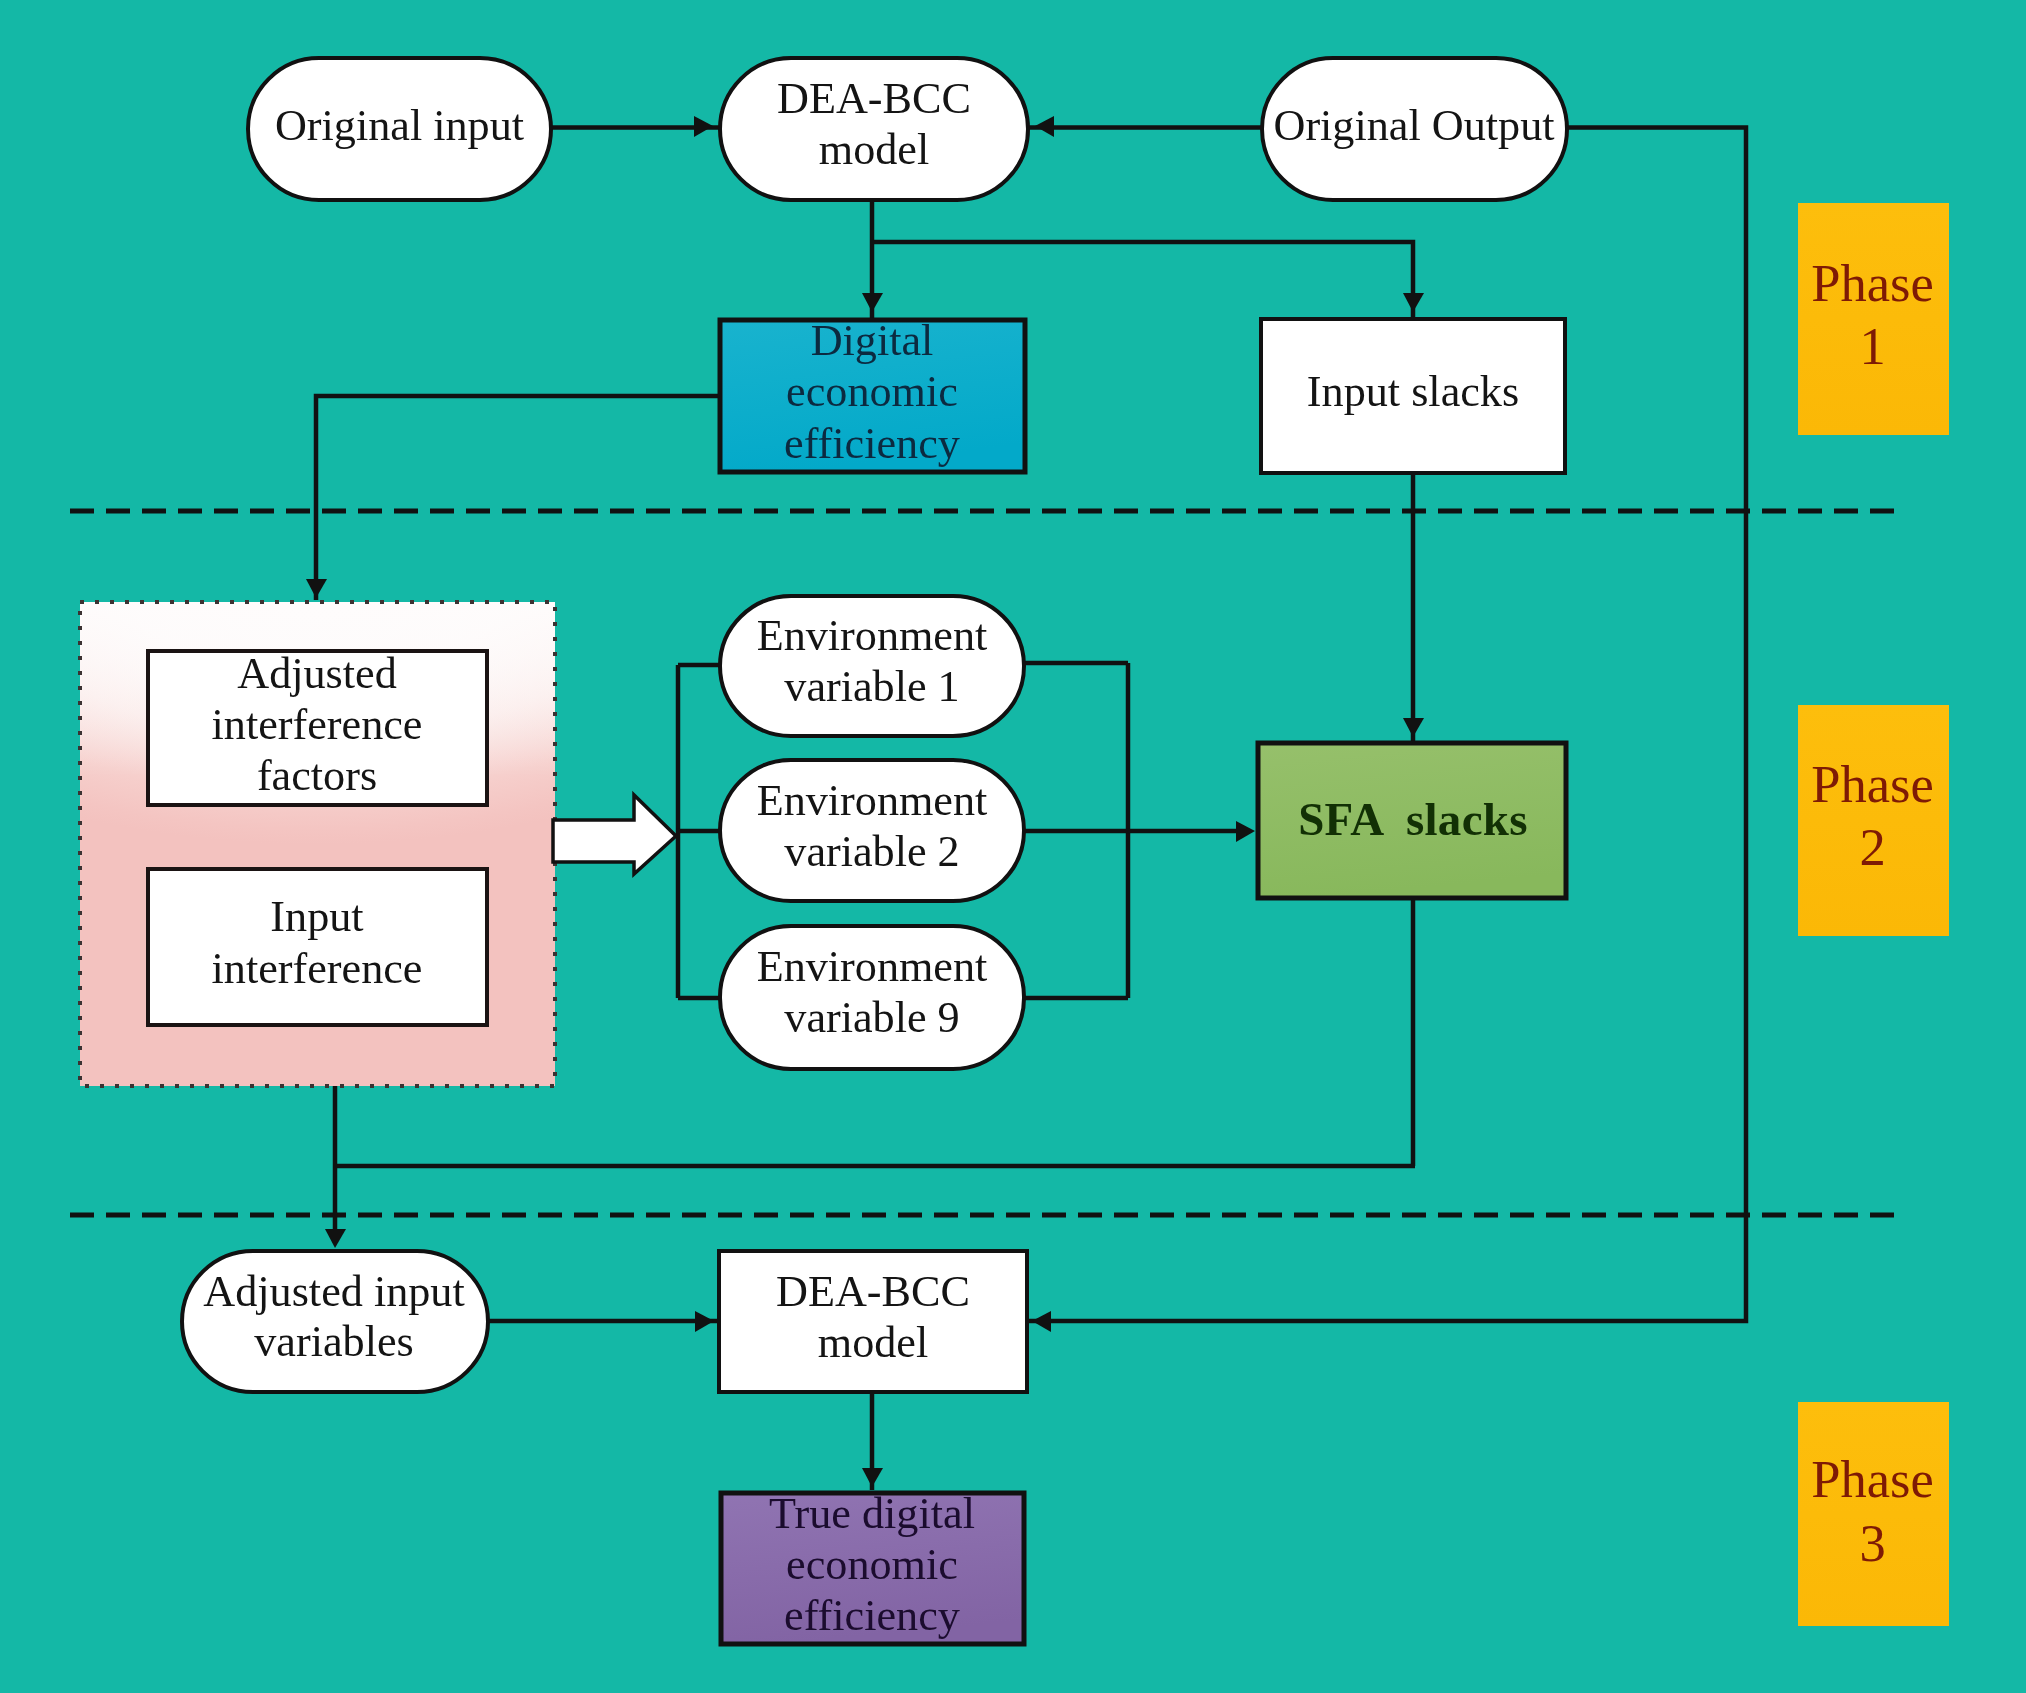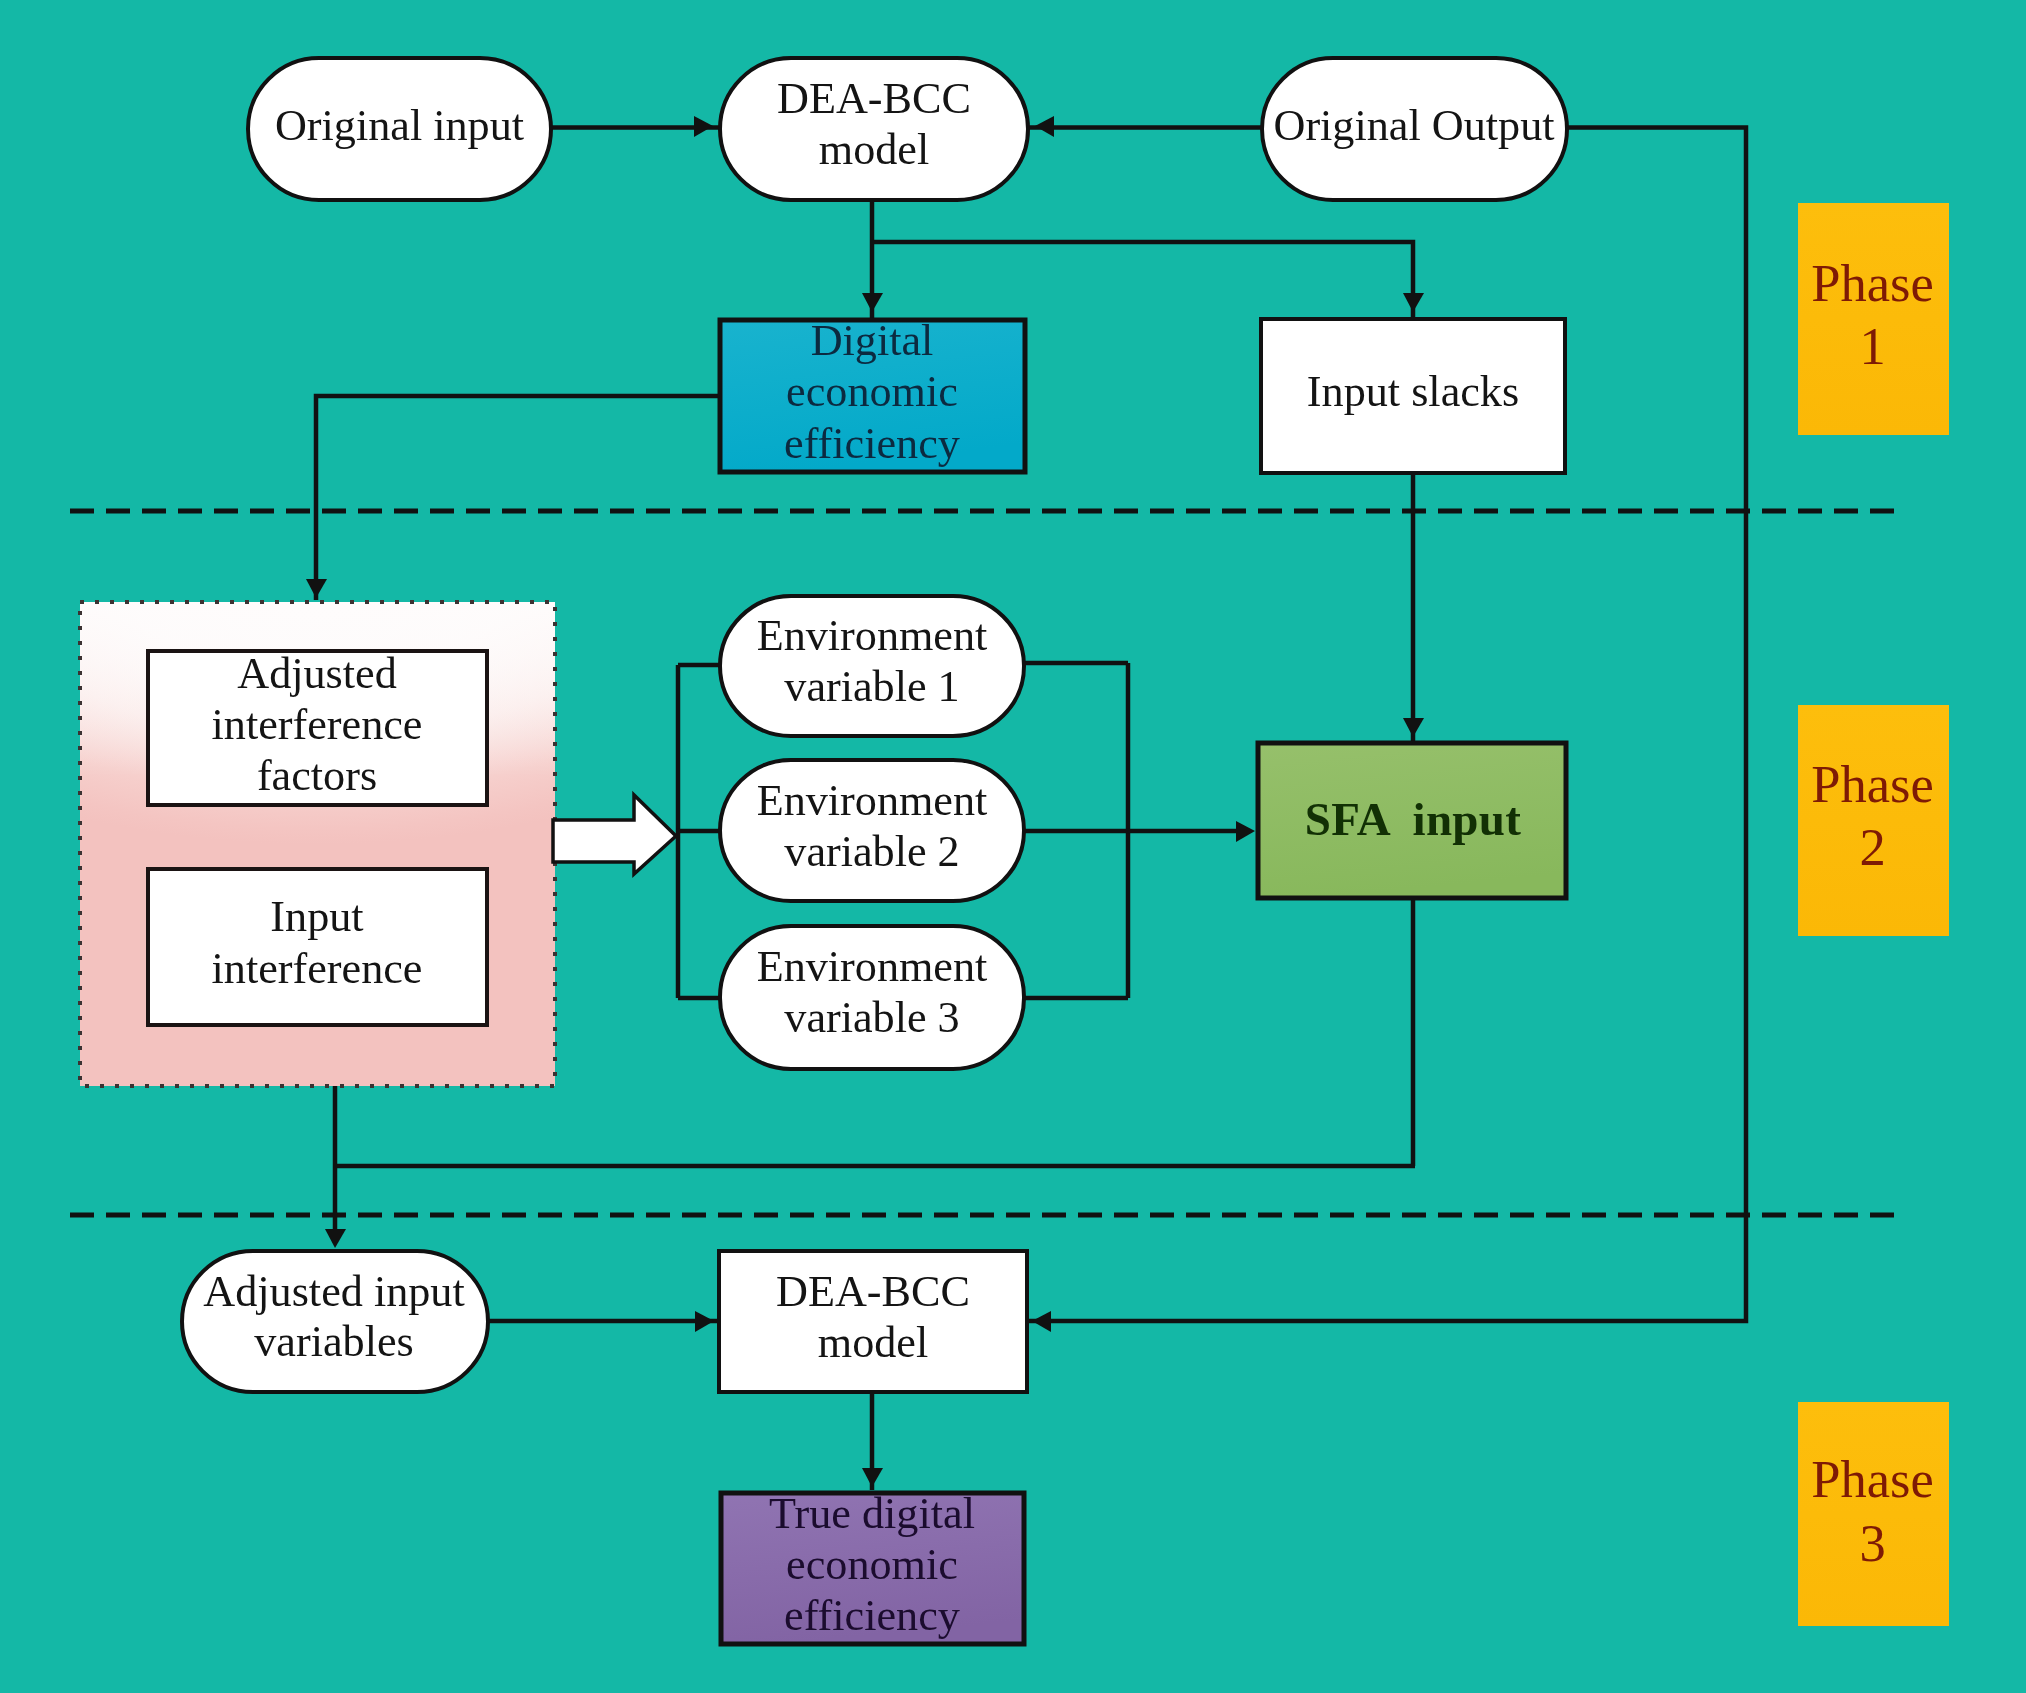--- a/index.html
+++ b/index.html
@@ -135,22 +135,22 @@
 <div class="tl" style="left:317px;top:674.1px;font-size:44.2px;"><span>Adjusted</span></div>
 <div class="tl" style="left:317px;top:725.1px;font-size:44.2px;"><span>interference</span></div>
 <div class="tl" style="left:317px;top:776.1px;font-size:44.2px;"><span>factors</span></div>
 <div class="tl" style="left:317px;top:917.1px;font-size:44.2px;"><span>Input</span></div>
 <div class="tl" style="left:317px;top:969.1px;font-size:44.2px;"><span>interference</span></div>
 <div class="tl" style="left:872px;top:636.1px;font-size:44.2px;"><span>Environment</span></div>
 <div class="tl" style="left:872px;top:687.1px;font-size:44.2px;"><span>variable 1</span></div>
 <div class="tl" style="left:872px;top:801.1px;font-size:44.2px;"><span>Environment</span></div>
 <div class="tl" style="left:872px;top:852.1px;font-size:44.2px;"><span>variable 2</span></div>
 <div class="tl" style="left:872px;top:967.1px;font-size:44.2px;"><span>Environment</span></div>
-<div class="tl" style="left:872px;top:1018.1px;font-size:44.2px;"><span>variable 3</span></div>
-<div class="tl" style="left:1413px;top:819.1px;font-size:47px;color:#123005;font-weight:700;letter-spacing:0.3px;"><span>SFA  input</span></div>
+<div class="tl" style="left:872px;top:1018.1px;font-size:44.2px;"><span>variable 9</span></div>
+<div class="tl" style="left:1413px;top:819.1px;font-size:47px;color:#123005;font-weight:700;letter-spacing:0.3px;"><span>SFA  slacks</span></div>
 <div class="tl" style="left:334px;top:1292.1px;font-size:44.2px;"><span>Adjusted input</span></div>
 <div class="tl" style="left:334px;top:1342.1px;font-size:44.2px;"><span>variables</span></div>
 <div class="tl" style="left:873px;top:1292.1px;font-size:44.2px;"><span>DEA-BCC</span></div>
 <div class="tl" style="left:873px;top:1343.1px;font-size:44.2px;"><span>model</span></div>
 <div class="tl" style="left:872px;top:1514.1px;font-size:44.2px;color:#1B0C2E;"><span>True digital</span></div>
 <div class="tl" style="left:872px;top:1565.1px;font-size:44.2px;color:#1B0C2E;"><span>economic</span></div>
 <div class="tl" style="left:872px;top:1616.1px;font-size:44.2px;color:#1B0C2E;"><span>efficiency</span></div>
 <div class="tl" style="left:1872.5px;top:283.3px;font-size:52.5px;color:#7E1A05;"><span>Phase</span></div>
 <div class="tl" style="left:1872.5px;top:346.3px;font-size:52.5px;color:#7E1A05;"><span>1</span></div>
 <div class="tl" style="left:1872.5px;top:784.3px;font-size:52.5px;color:#7E1A05;"><span>Phase</span></div>

